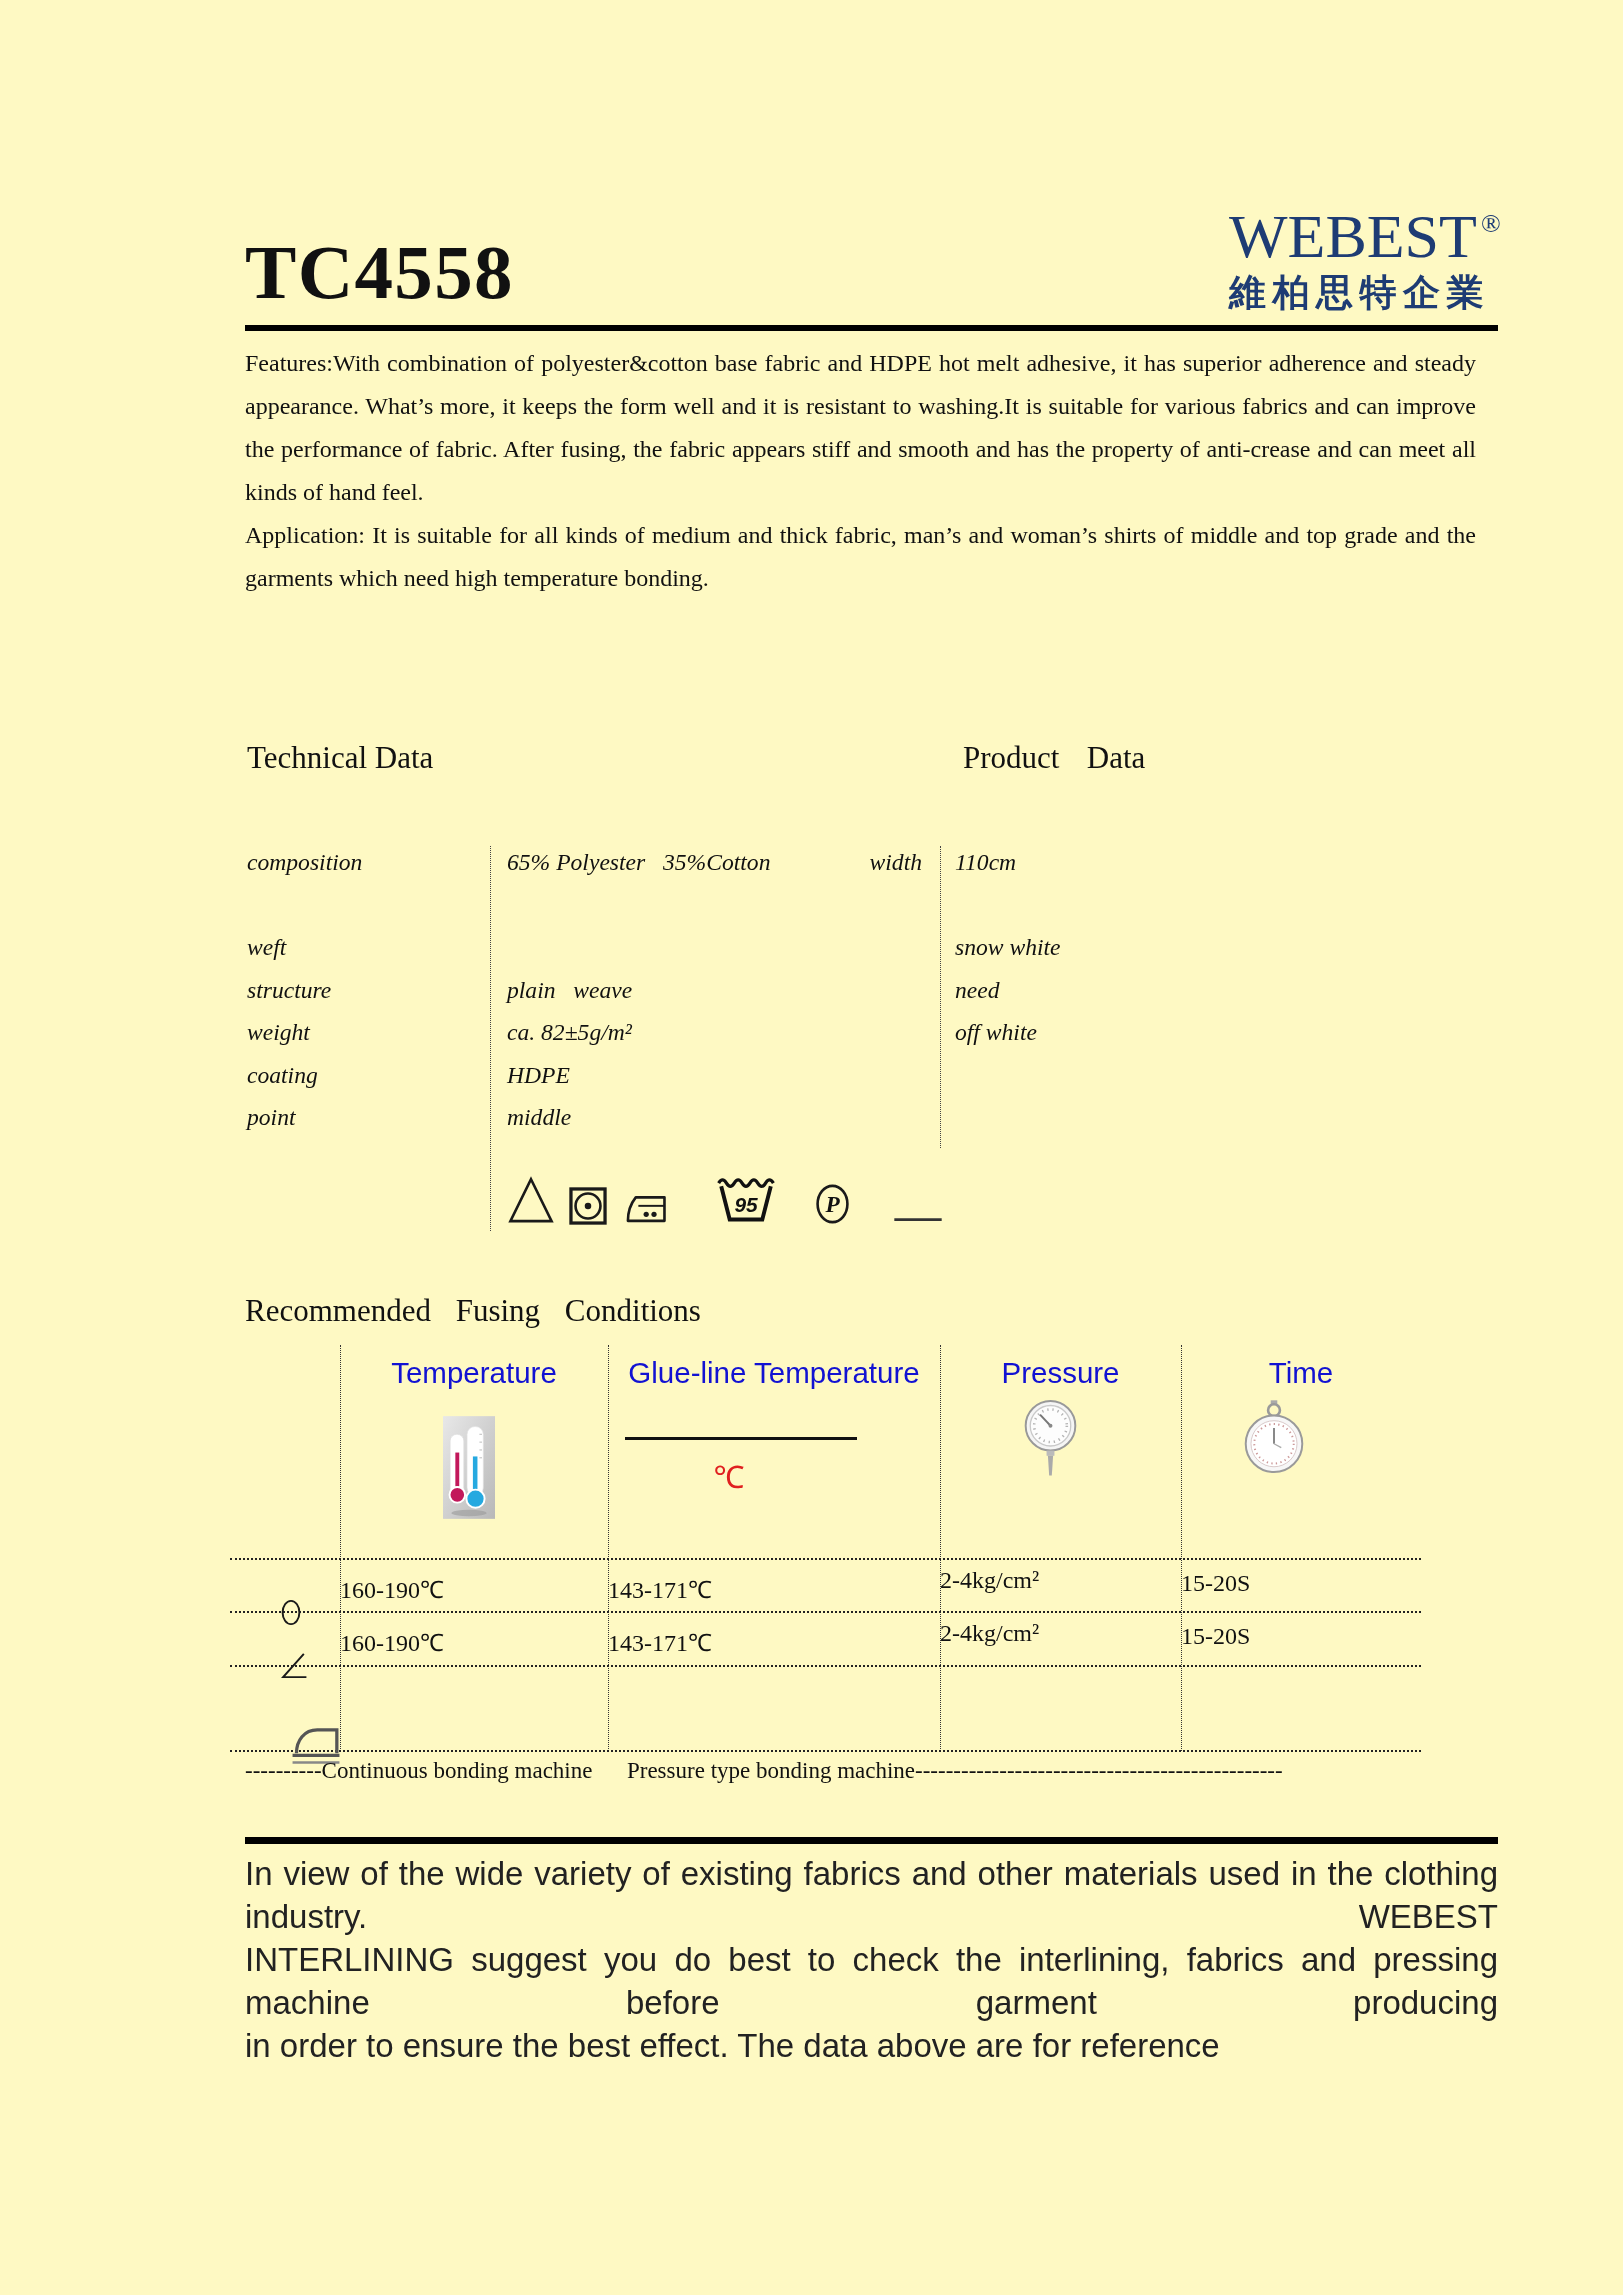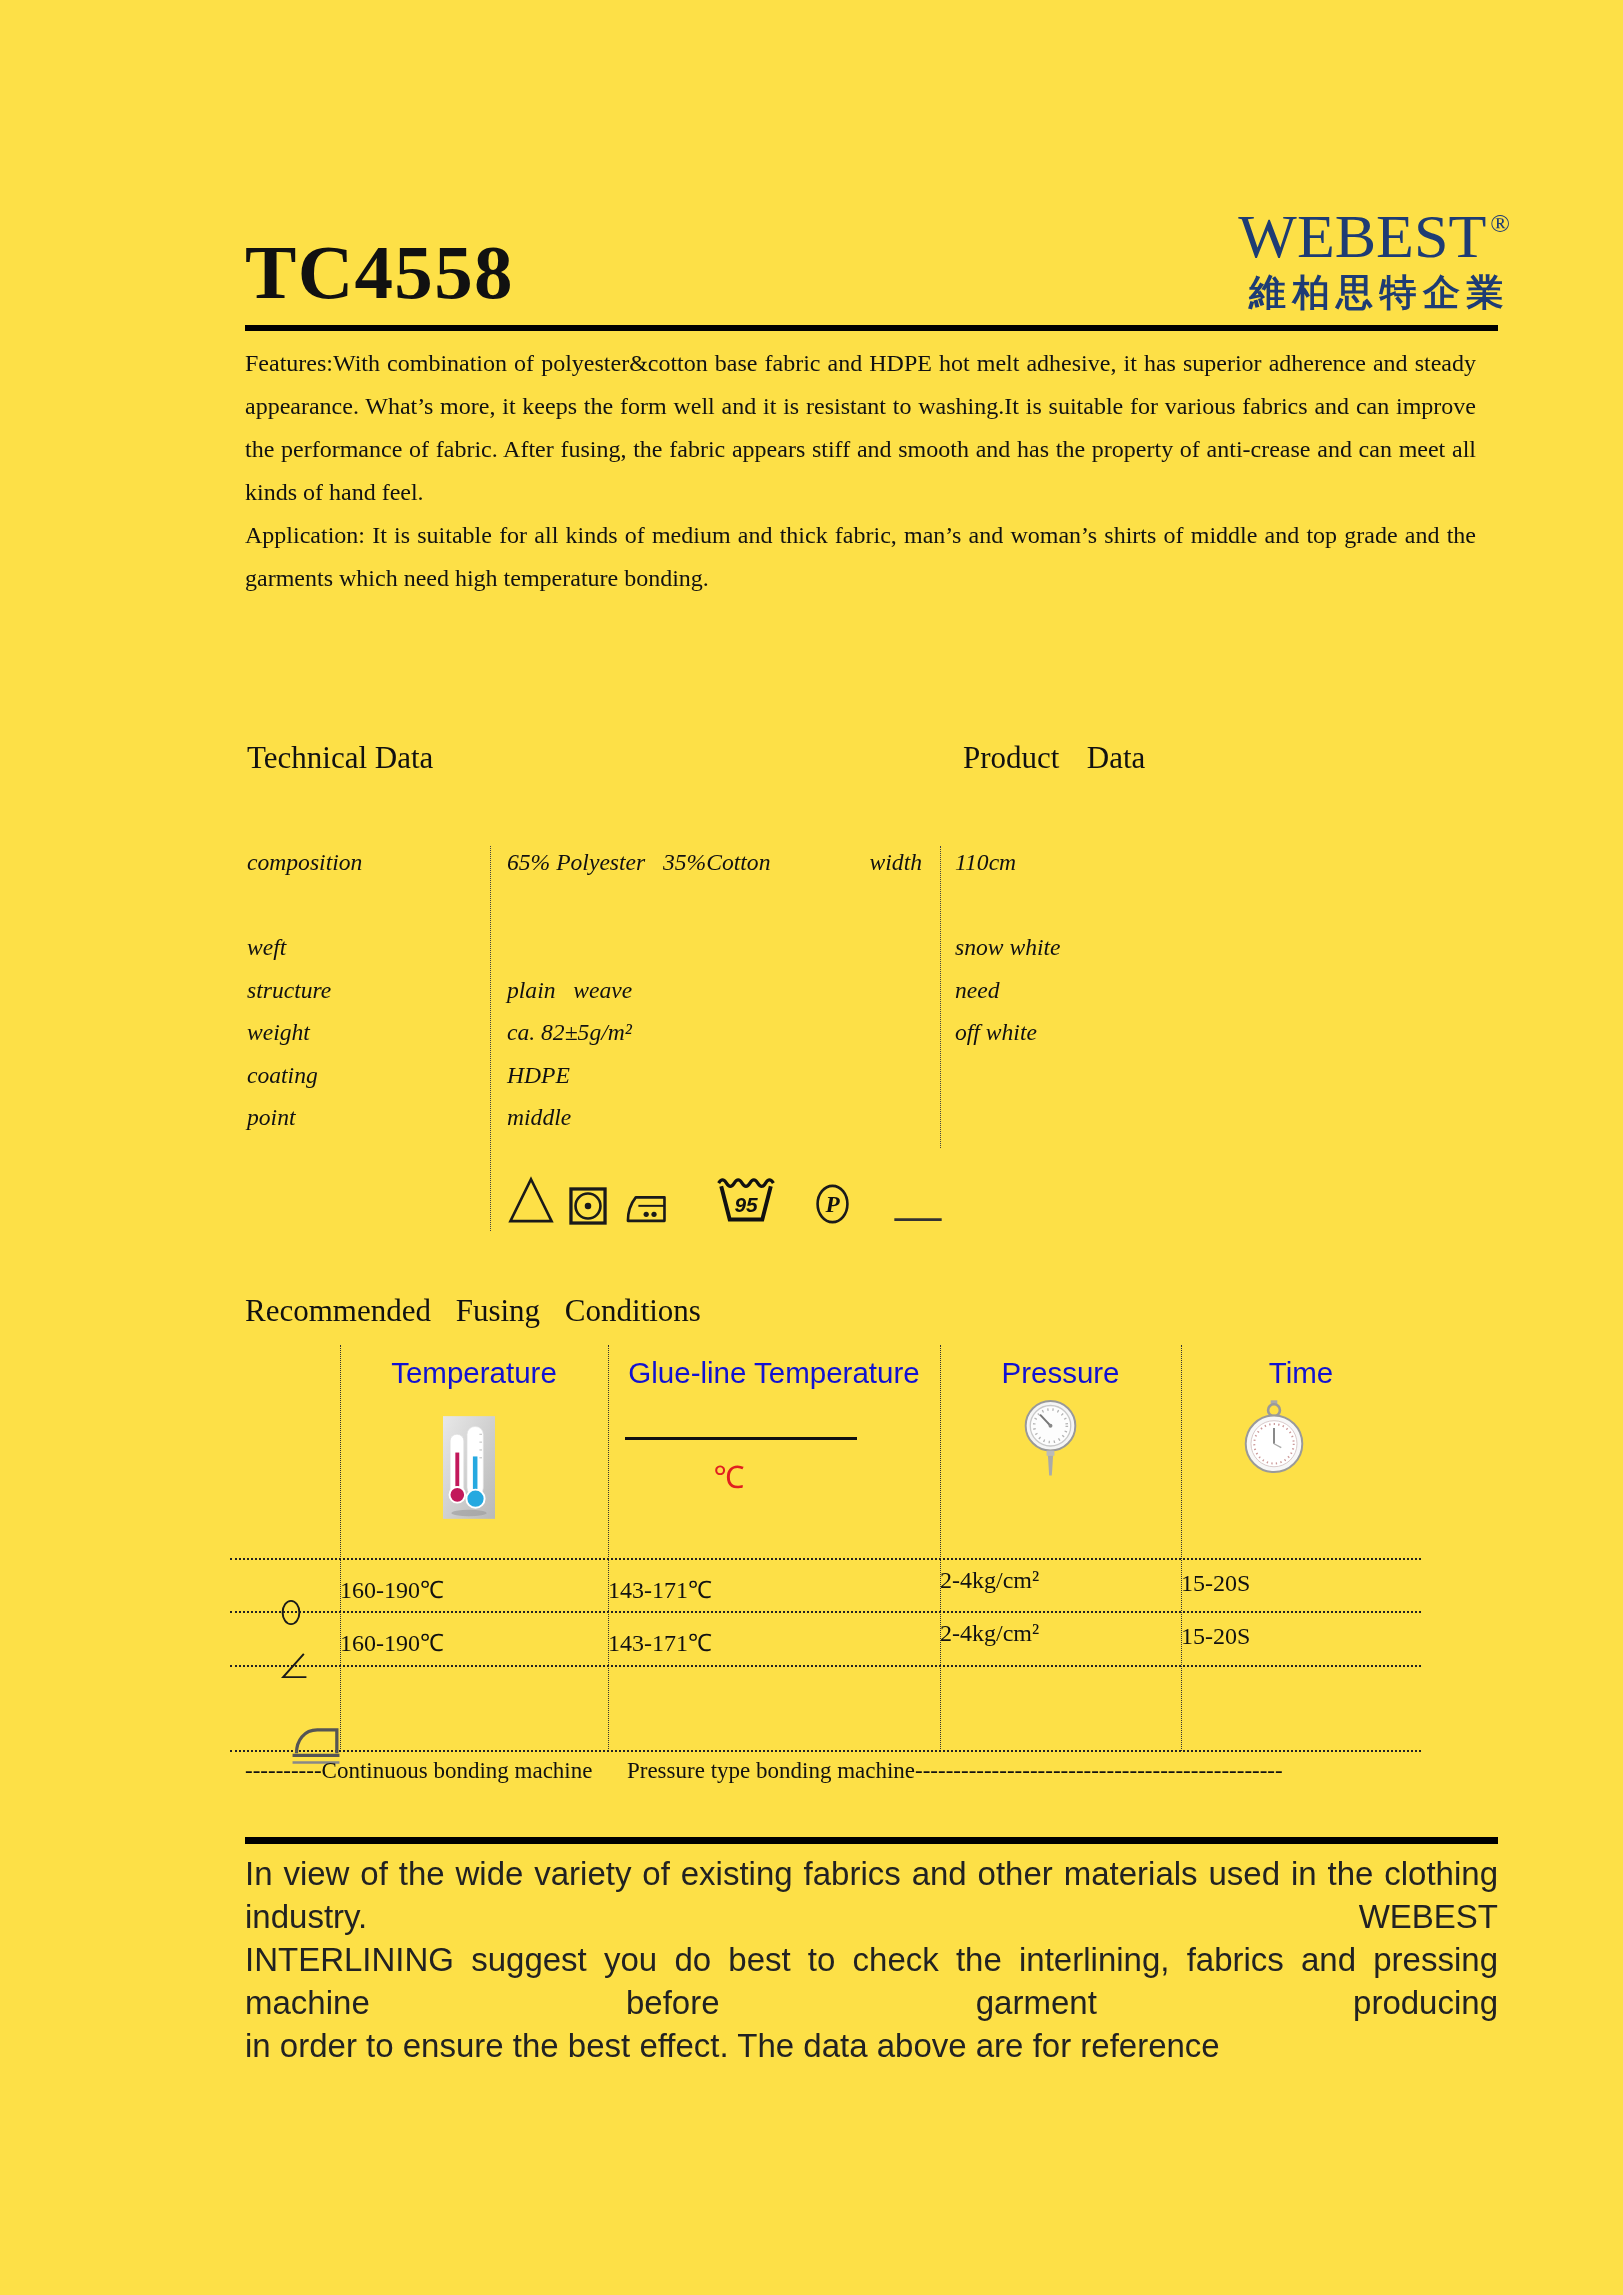--- a/index.html
+++ b/index.html
@@ -1,30 +1,30 @@
 <!DOCTYPE html>
 <html style="font-size:10.5px"><head>
 <meta charset="utf-8">
 <style>
   html,body{margin:0;padding:0;background:#888;}
   .page{
     position:relative;
     width:1623px;height:2295px;
-    background:#fde047;
+    background:#fef9c3;
     font-family:"Liberation Serif", serif;
     color:#111;
     overflow:hidden;
   }
   
   .title{
     position:absolute;left:245px;top:228px;
     font-size:77px;font-weight:bold;letter-spacing:1.3px;
     font-family:"Liberation Serif", serif;
   }
-  .logo{position:absolute;left:1229px;top:196px;width:281px;text-align:right;}
+  .logo{position:absolute;left:1229px;top:196px;width:281px;text-align:left;}
   .logo-top{font-size:62px;line-height:56px;font-weight:normal;color:#1e3c74;font-family:"Liberation Serif", serif;}
   .logo-reg{font-size:26px;vertical-align:25px;margin-left:3.9px;}
   .logo-cn{font-size:37px;font-weight:bold;color:#1e3c74;letter-spacing:6.5px;margin-top:3.9px;font-family:Liberation Mono, monospace;}
   .hrule{position:absolute;left:245px;top:325px;width:1253px;height:5.9px;background:#000;}
   
   .intro{position:absolute;left:245px;top:342px;width:1231px;font-size:24px;line-height:43px;}
   .jl{text-align:justify;text-align-last:justify;}
   .ll{text-align:left;}
   
   .sec{position:absolute;font-size:31px;white-space:pre;}

